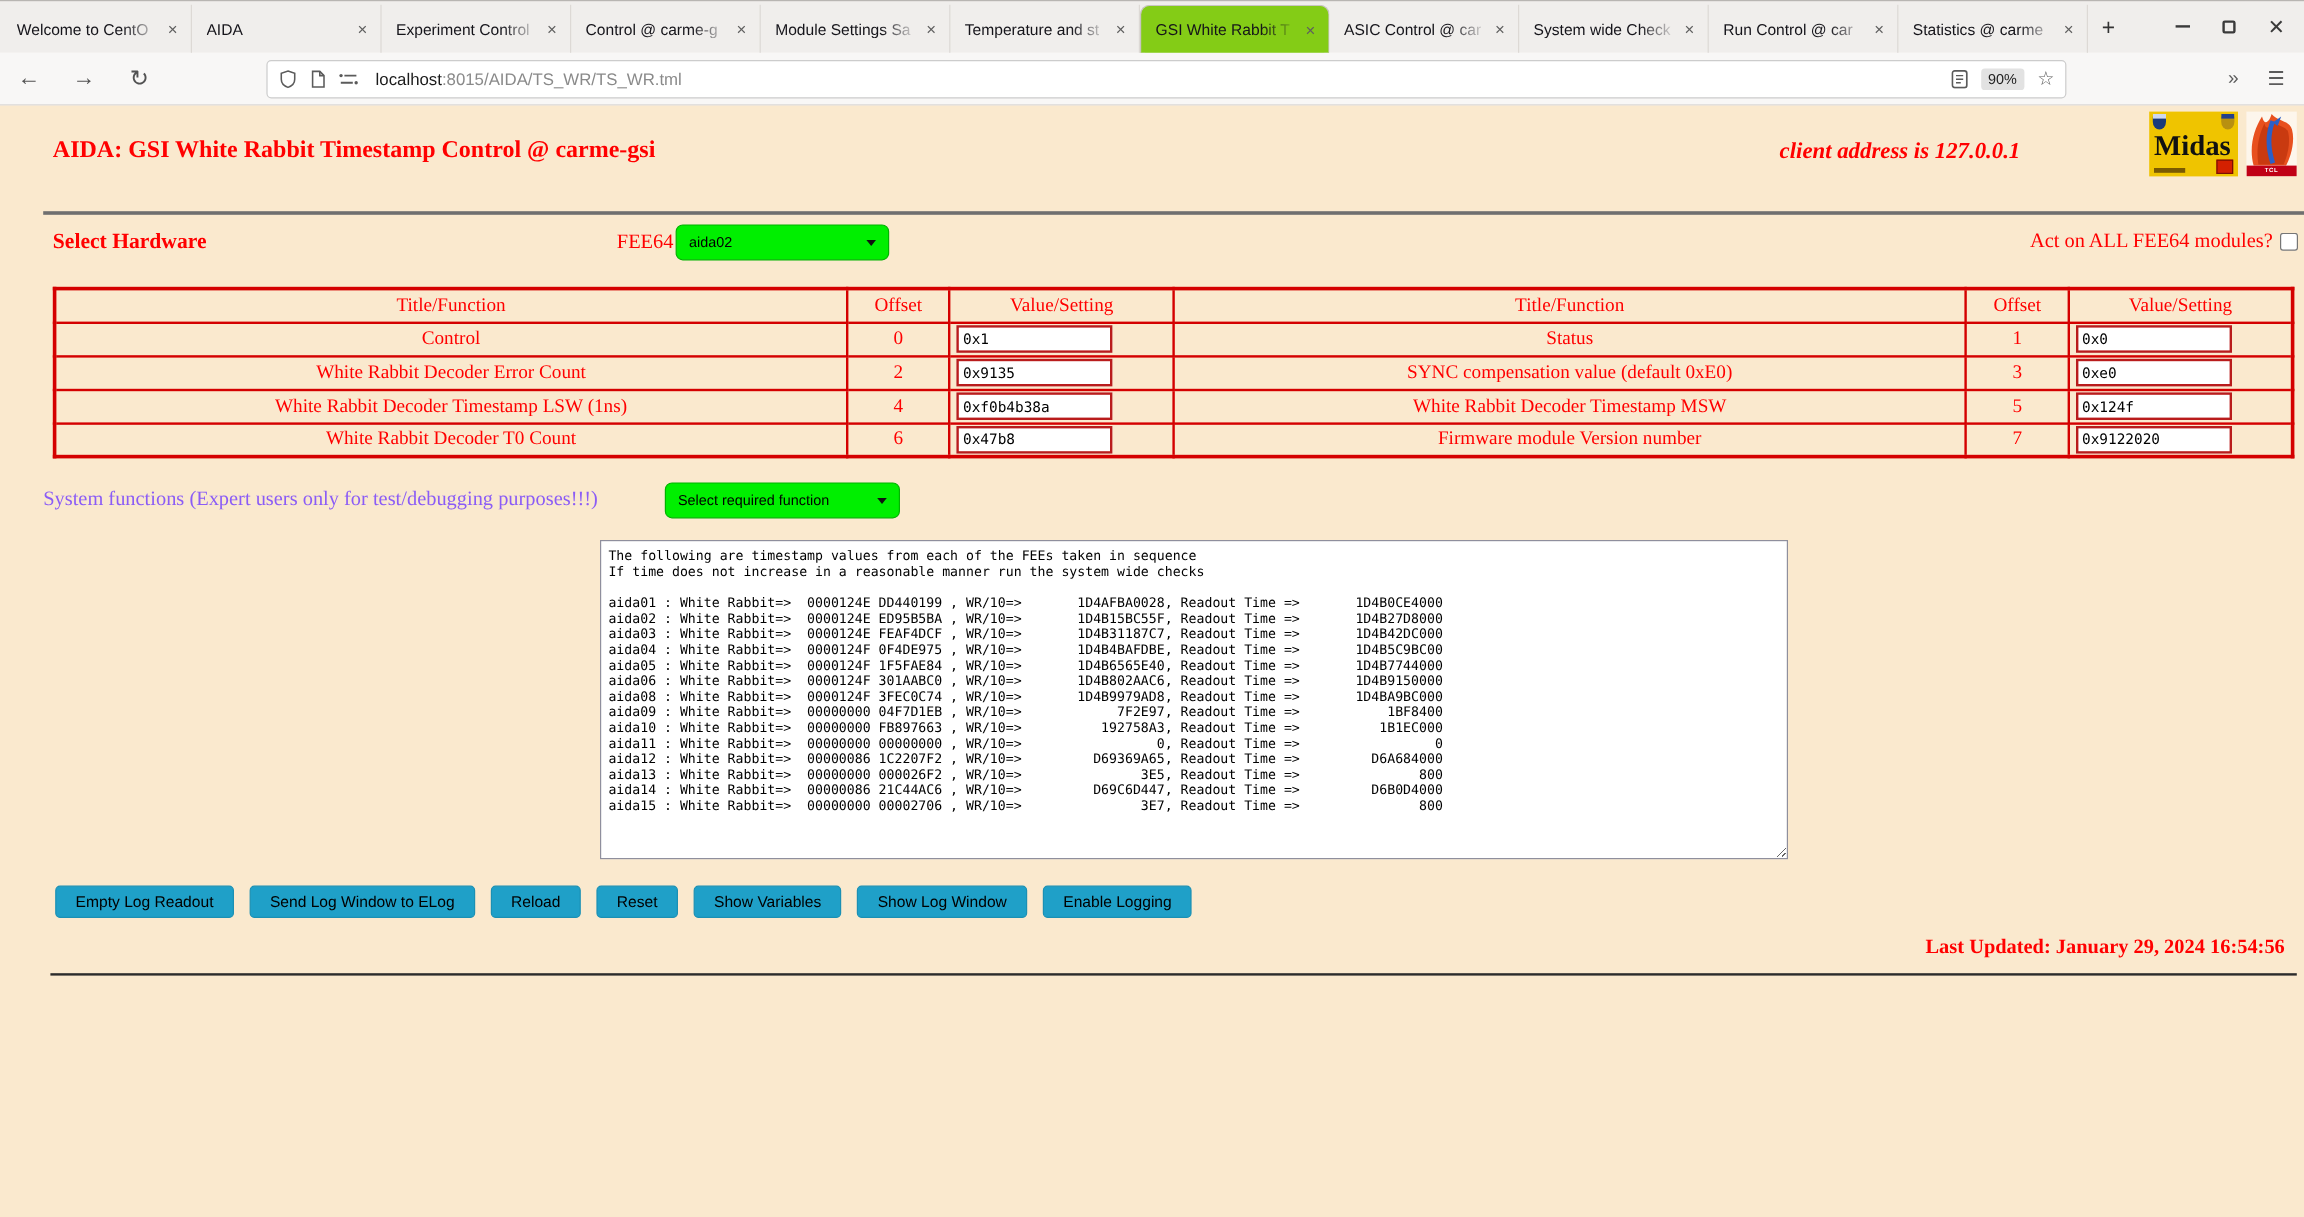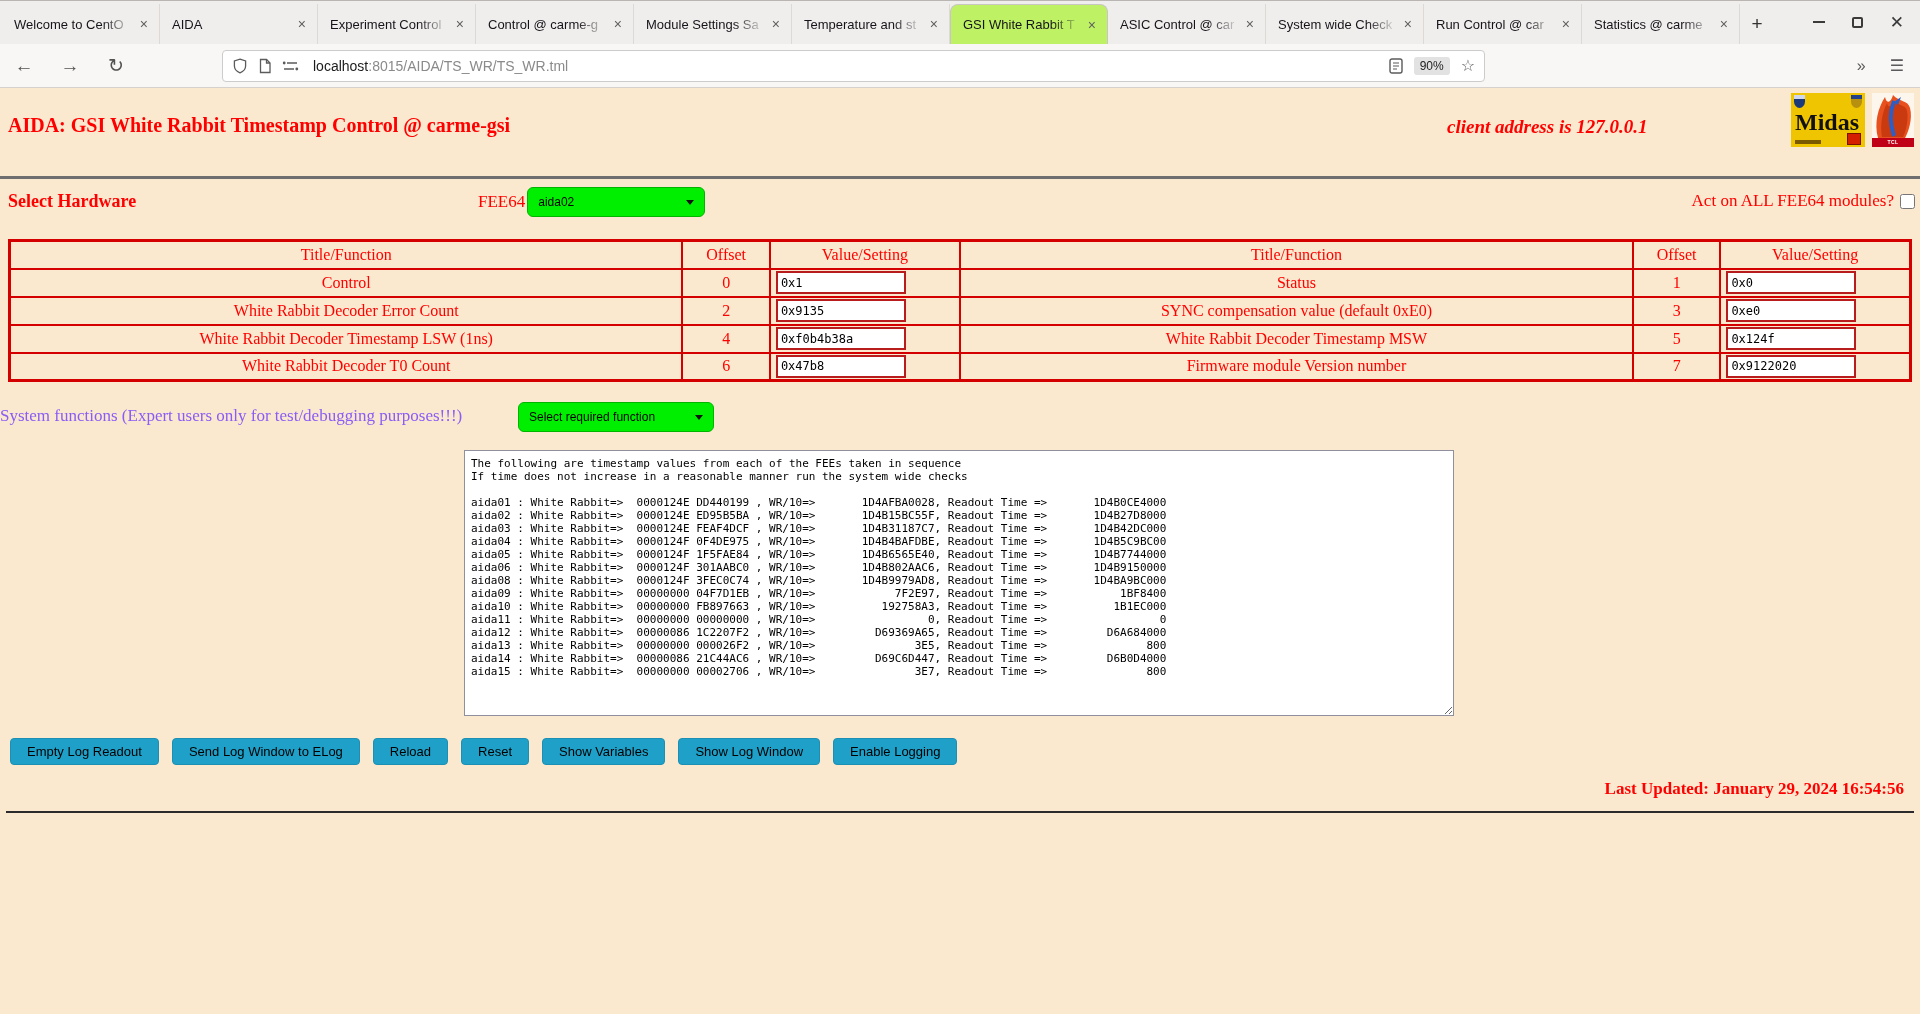--- a/index.html
+++ b/index.html
@@ -6,55 +6,55 @@
   html,body { width:1920px; height:1014px; overflow:hidden; background:#fff;
               font-family:"Liberation Sans", sans-serif; }
 
   
   .chrome { width:100%; }
   .tabbar { height:44px; background:#f0eeec; border-top:1px solid #b8b5b2;
             display:flex; align-items:flex-end; padding-left:2px; }
   .tabs { display:flex; height:44px; align-items:flex-end; }
   .tab { width:158px; height:40px; display:flex; align-items:center; padding:0 8px 0 12px;
          font-size:13px; color:#15141a; cursor:default; border-right:1px solid #ddd9d5; }
-  .tab.active { background:#bef264; border:1px solid #c9c5c1; border-bottom:none;
+  .tab.active { background:#84cc16; border:1px solid #c9c5c1; border-bottom:none;
                 border-radius:8px 8px 0 0; }
   .tab-label { flex:1; white-space:nowrap; overflow:hidden;
                -webkit-mask-image:linear-gradient(90deg,#000 72%,transparent 97%);
                mask-image:linear-gradient(90deg,#000 72%,transparent 97%); }
   .tab-close { color:#5f5f5f; font-size:14px; padding:0 3px; }
   .newtab { width:34px; height:40px; display:flex; align-items:center; justify-content:center;
             font-size:19px; color:#333; }
   .chrome-spacer { flex:1; }
   .winctl { display:flex; align-items:center; gap:27px; padding:0 16px; height:44px; }
   .wc-min { width:12px; height:2px; background:#3a3a3a; }
   .wc-max { width:11px; height:11px; border:2px solid #3a3a3a; border-radius:2px; }
   .wc-close { font-size:17px; color:#3a3a3a; line-height:11px; }
 
   .toolbar { height:44px; background:#f8f7f6; border-bottom:1px solid #d4d1ce;
              display:flex; align-items:center; padding:0 12px; }
   .navbtn { width:24px; text-align:center; font-size:19px; color:#525252; margin-right:22px; }
-  .urlbar { width:1263px; height:32px; margin-left:72px; background:#fff;
+  .urlbar { width:1500px; height:32px; margin-left:72px; background:#fff;
             border:1px solid #ccc; border-radius:4px; display:flex; align-items:center;
             padding:0 9px; }
   .urlbar svg { display:block; }
   .url-icon { margin-right:10px; }
   .url-text { font-size:14px; margin-left:4px; white-space:nowrap; }
   .url-host { color:#1b1b1b; }
   .url-path { color:#8a8a8a; }
   .url-right { margin-left:auto; display:flex; align-items:center; gap:11px; }
   .zoom-badge { background:#e2e2e2; border-radius:3px; font-size:12px; color:#1d1d1d;
                 padding:2px 6px; }
   .star { font-size:16px; color:#5b5b5b; }
   .ovf { font-size:16px; color:#5b5b5b; letter-spacing:-2px; margin-left:auto; margin-right:26px;}
   .menu { font-size:16px; color:#5b5b5b; margin-right:4px; }
 
   
   .page { position:relative; height:926px; background:#fae9ce;
-          font-family:"Liberation Serif", serif; }
+          font-family:"Liberation Serif", serif;padding-left:36px; }
   .pg-header { position:relative; height:88px; }
   .pg-title { position:absolute; left:8px; top:26px; font-size:20px; font-weight:bold; color:#f00; }
   .client-addr { position:absolute; left:1447px; top:28px; font-size:19px; font-weight:bold; color:#f00;font-style:italic; }
   .logos { position:absolute; right:6px; top:5px; display:flex; gap:7px; }
   .logo-midas { position:relative; width:74px; height:54px; background:#efc400; overflow:hidden; }
   .shield { position:absolute; top:2px; width:11px; height:13px; border-radius:0 0 50% 50%; }
   .s1 { left:3px;  background:#1a3a7a; border-top:4px solid #cfd8ee; }
   .s2 { right:3px; background:#b89010; border-top:4px solid #23408a; }
   .midas-text { position:absolute; left:4px; top:16px; font-family:"Liberation Serif",serif;
                 font-weight:bold; font-size:24px; color:#111; }

